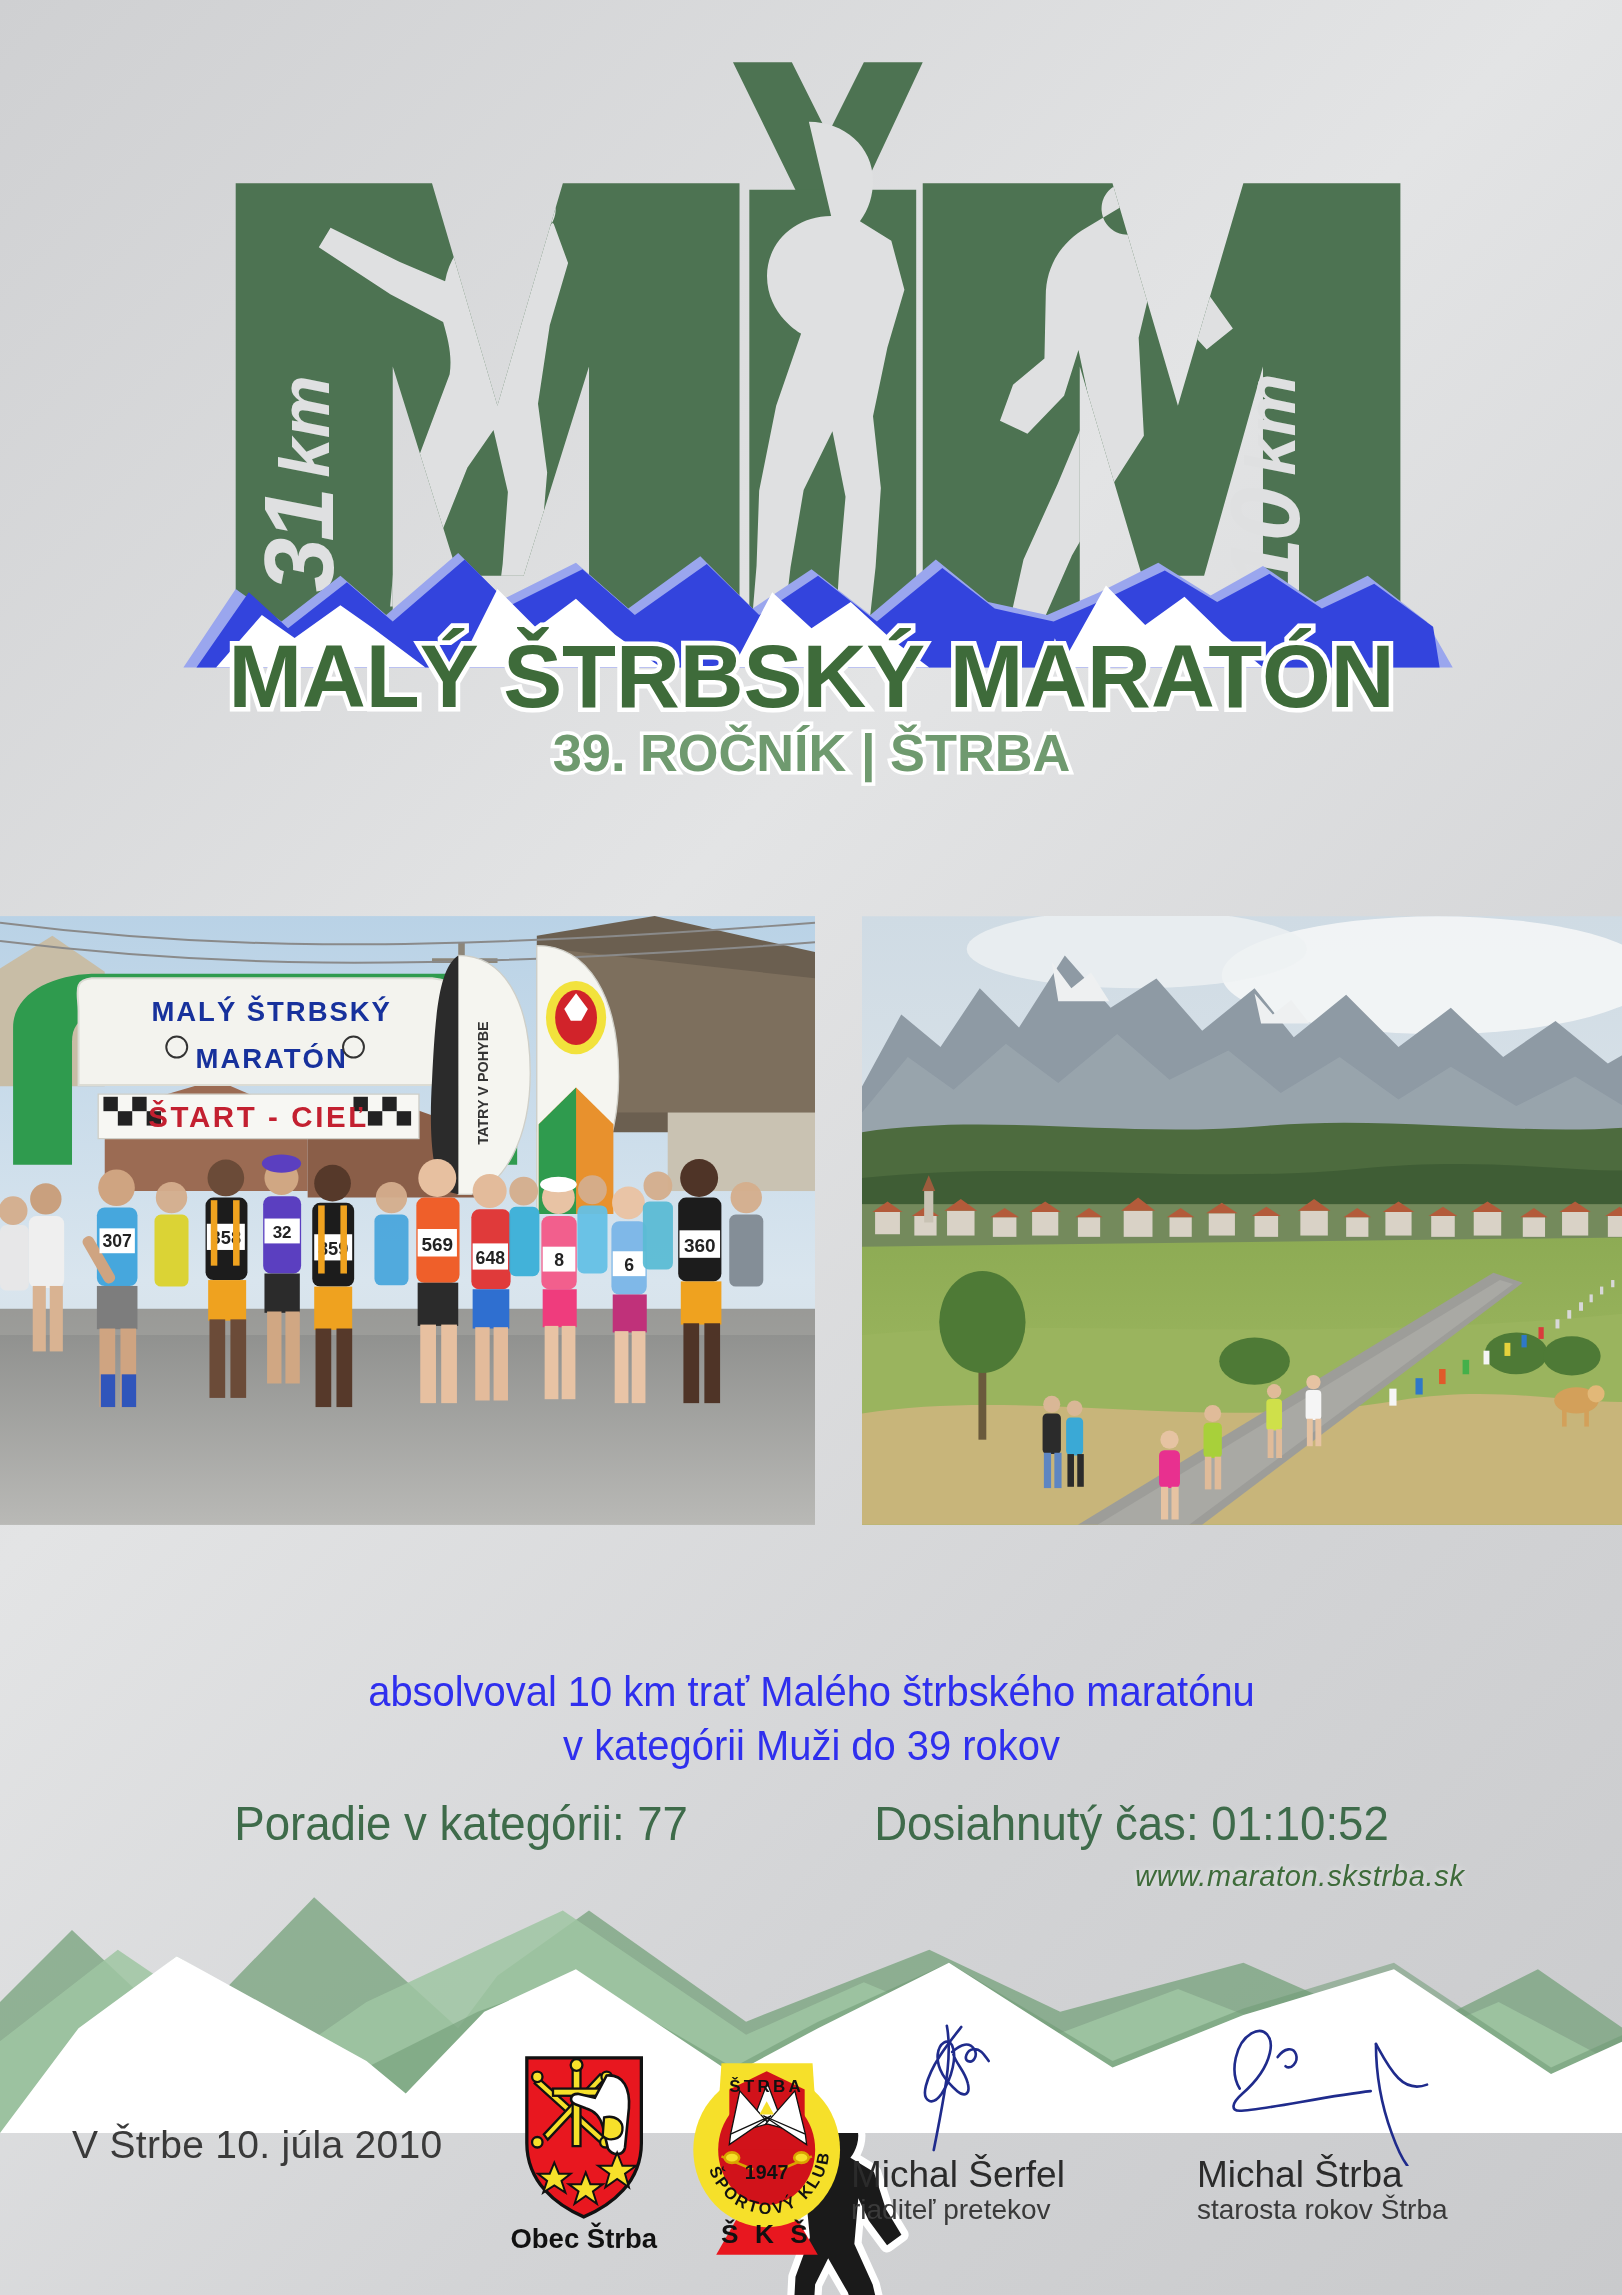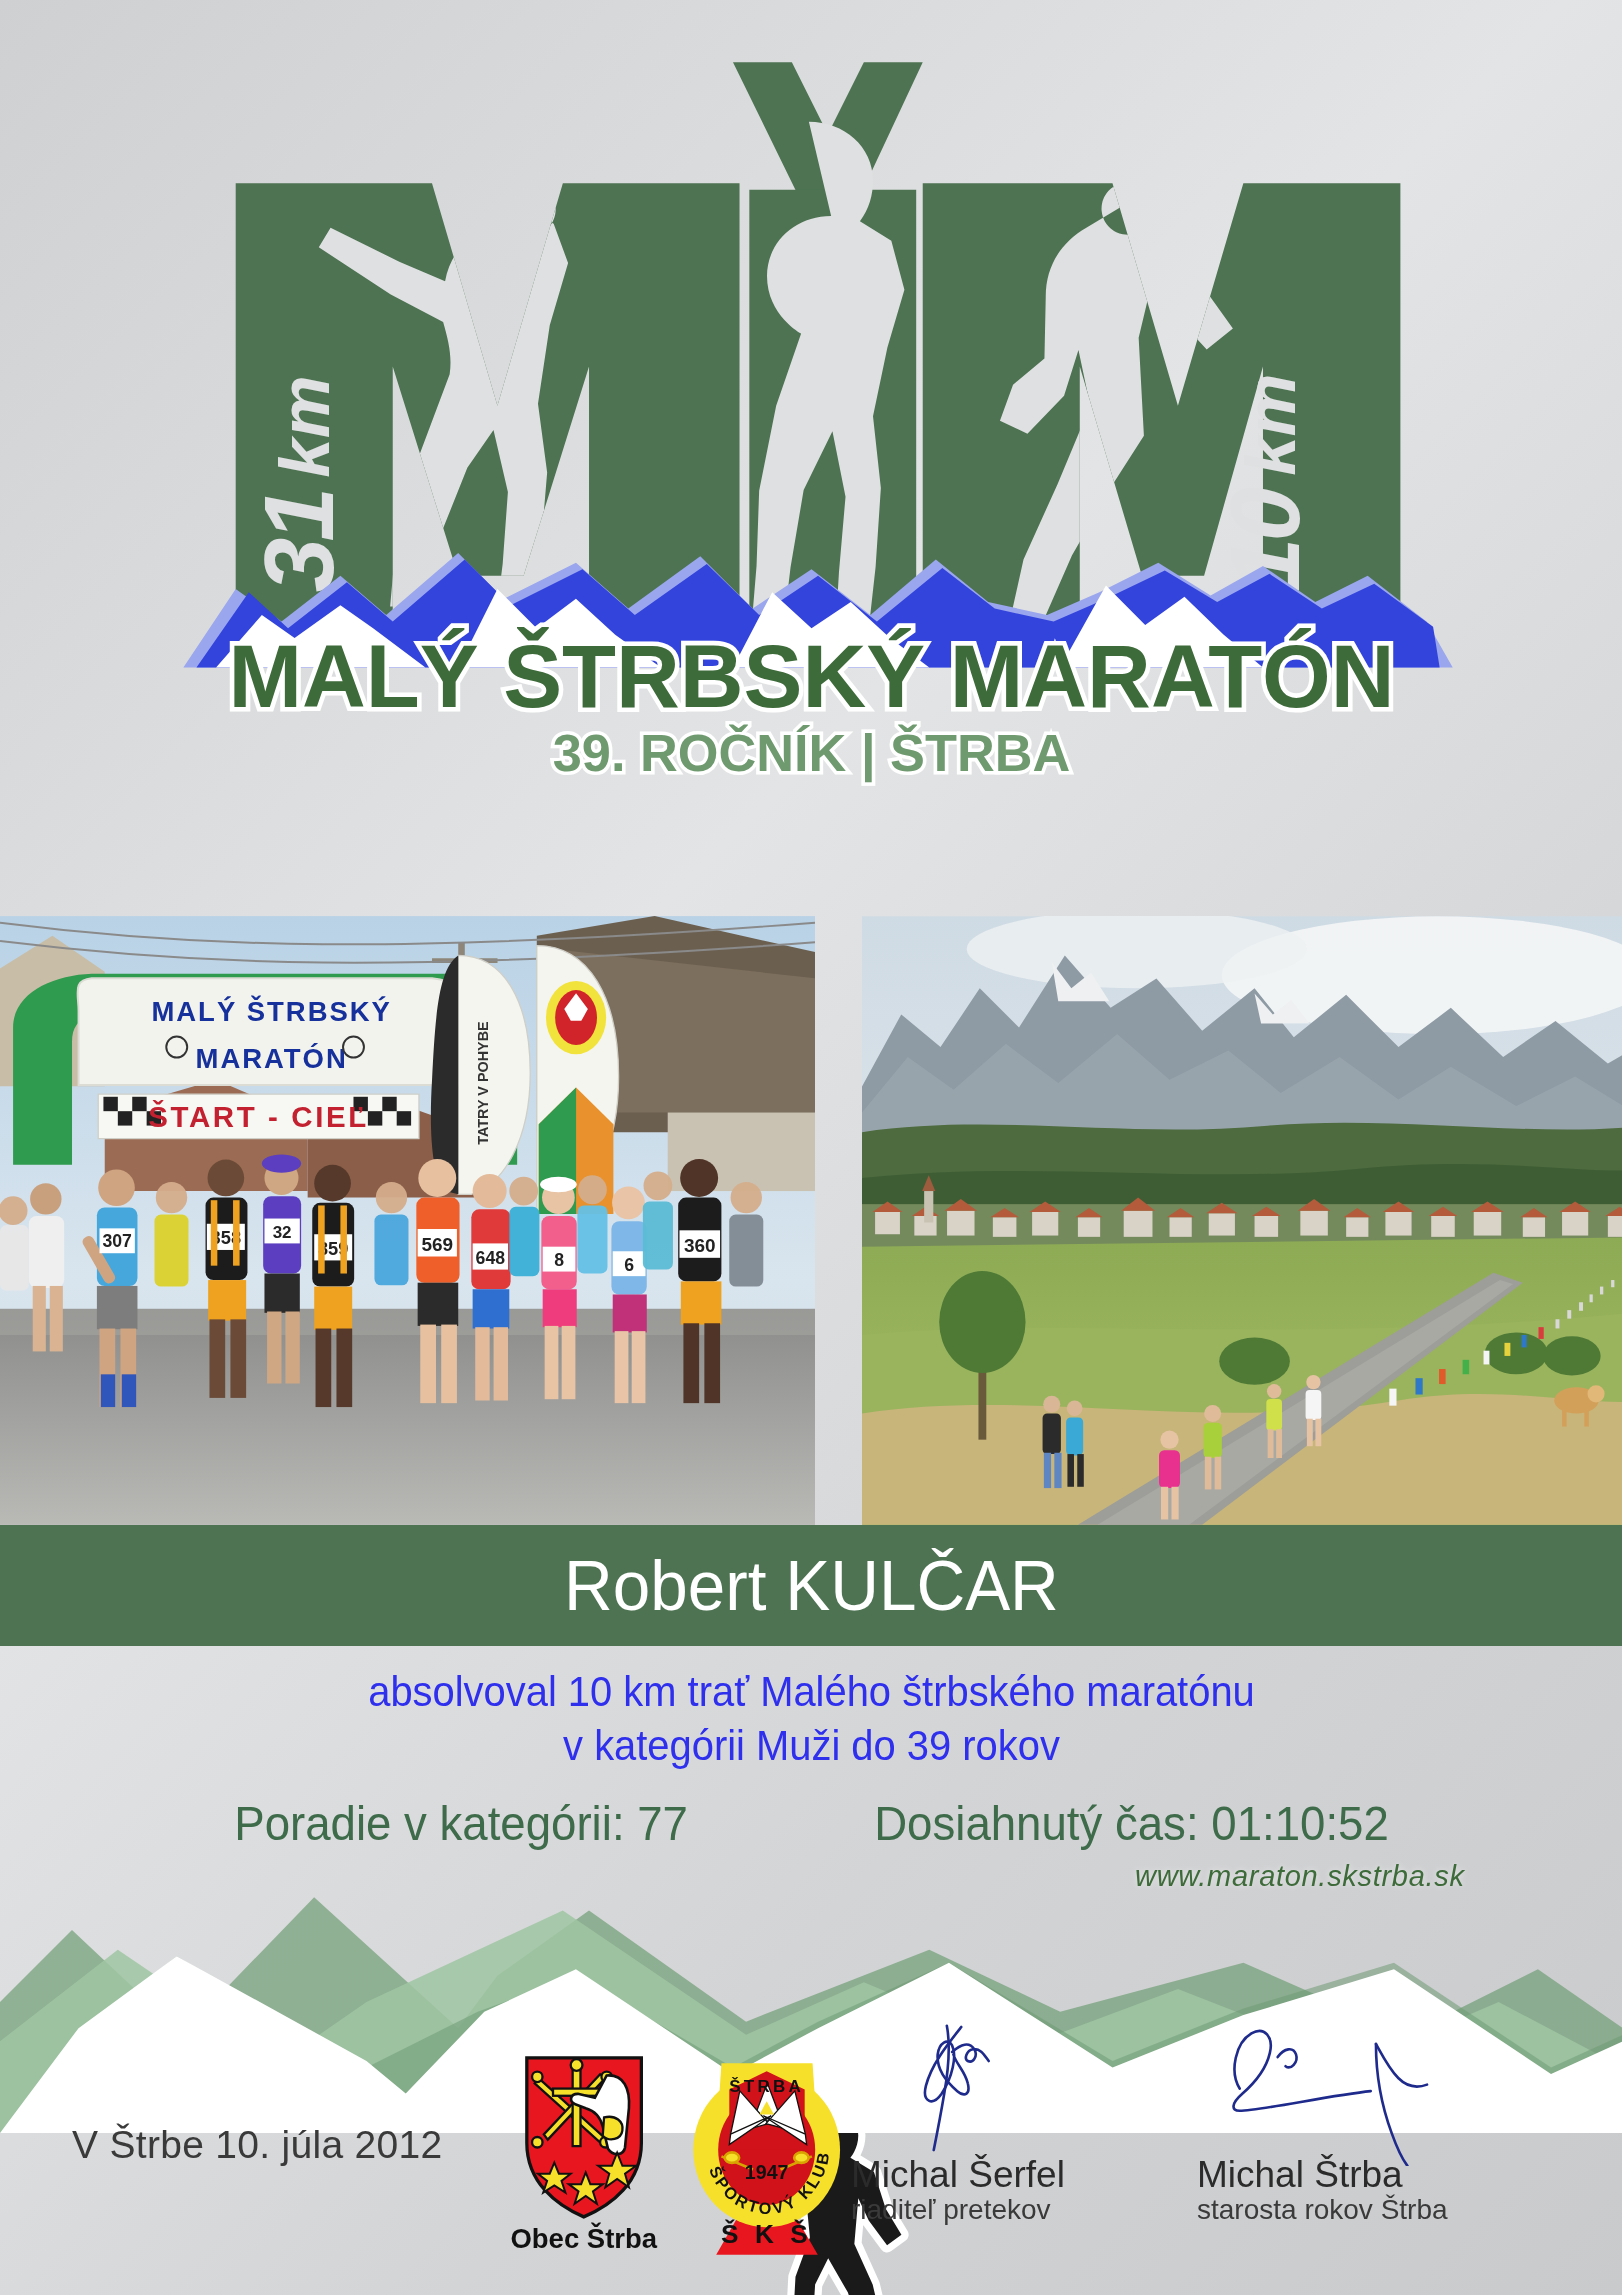--- a/index.html
+++ b/index.html
@@ -484,23 +484,20 @@
         <path d="M40,430 L110,400 L118,372 L150,360 L182,372 L190,400 L262,430 L300,462 L262,490 L40,490 Z"></path>
       </g>
       <g fill="#1a1a1a">
         <path d="M150,30 c28,0 46,20 46,44 c0,20 -12,34 -12,34 l36,22 18,56 24,40 -22,16 -28,-38 -16,-34 -6,70 28,62 18,76 -30,10 -26,-74 -30,-52 -20,40 -4,64 -30,-2 4,-74 22,-60 -6,-62 -30,26 -26,32 -22,-16 28,-44 36,-40 24,-12 c0,0 -12,-14 -12,-32 c0,-24 18,-44 46,-44 Z"></path>
       </g>
       <path d="M40,430 L110,400 L118,372 L150,360 L182,372 L190,400 L262,430 L300,462 L262,490 L40,490 Z" fill="#ffffff" stroke="#1a1a1a" stroke-width="10"></path>
       <text x="160" y="472" text-anchor="middle" font-family="'Liberation Sans',sans-serif" font-size="72" font-weight="bold" fill="#1a1a1a">MŠM</text>
     </svg>
   </div>
 
-  <div id="name-band">
-    <span class="txt">Robert KULČAR</span>
-  </div>
 
   <div id="desc">
     <span class="l">absolvoval 10 km trať Malého štrbského maratónu</span>
     <span class="l">v kategórii Muži do 39 rokov</span>
   </div>
 
   <div id="results">
     <div>
       <span>Poradie v kategórii:</span>
       <span>77</span>
@@ -513,21 +510,21 @@
 
   <svg id="mountains" viewBox="0 0 2480 400">
     <path d="M0,200 L110,90 L280,250 L330,195 L480,40 L700,240 L760,160 L900,60 L1140,230 L1420,120 L1620,215 L1900,140 L2150,250 L2350,150 L2480,240 L2480,400 L0,400 Z" fill="#72a077" opacity=".72"></path>
     <path d="M0,260 L180,120 L430,290 L560,200 L860,60 L1140,250 L1320,170 L1560,270 L1800,180 L2080,290 L2290,200 L2480,300 L2480,400 L0,400 Z" fill="#9fc6a2" opacity=".85"></path>
     <path d="M0,400 L140,230 L270,130 L560,300 L730,215 L880,160 L1120,300 L1250,230 L1450,140 L1700,290 L1900,210 L2130,140 L2370,300 L2480,250 L2480,400 Z" fill="#6f9a74" opacity=".55"></path>
     <path d="M0,400 L120,240 L270,130 L560,290 L620,340 L740,215 L880,150 L1120,310 L1250,240 L1450,140 L1700,300 L1900,220 L2130,150 L2370,310 L2480,260 L2480,400 Z" fill="#ffffff"></path>
   </svg>
 
   <div id="footer"></div>
 
-  <div id="date-text">V Štrbe 10. júla 2012</div>
+  <div id="date-text">V Štrbe 10. júla 2010</div>
 
   <svg id="coat-arms" viewBox="0 0 250 330">
     <path d="M30,15 L205,15 L205,145 C205,205 160,240 117,258 C75,240 30,205 30,145 Z" fill="#e8171f" stroke="#111" stroke-width="5"></path>
     <g stroke="#111" stroke-width="3.5" fill="#f6e02a">
       <path d="M48,46 L152,140 L146,148 L42,54 Z"></path>
       <path d="M150,46 L62,140 L56,132 L142,40 Z"></path>
       <path d="M100,30 L112,30 L112,150 L100,150 Z"></path>
       <rect x="70" y="62" width="72" height="11"></rect>
       <circle cx="106" cy="26" r="9"></circle>
       <circle cx="46" cy="44" r="8"></circle>

